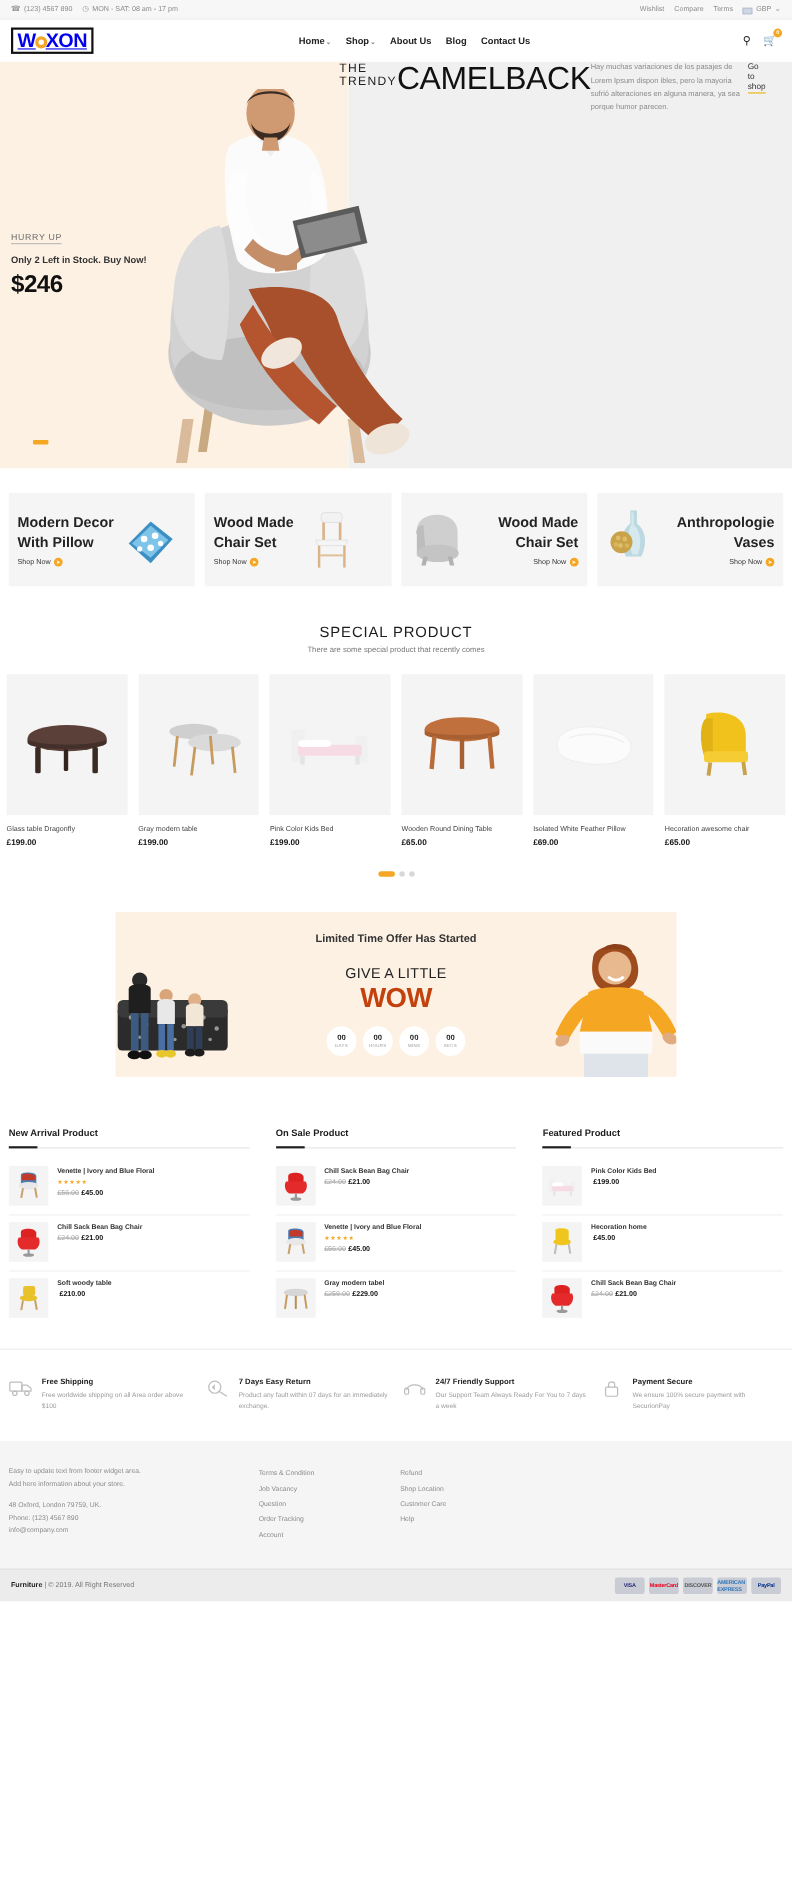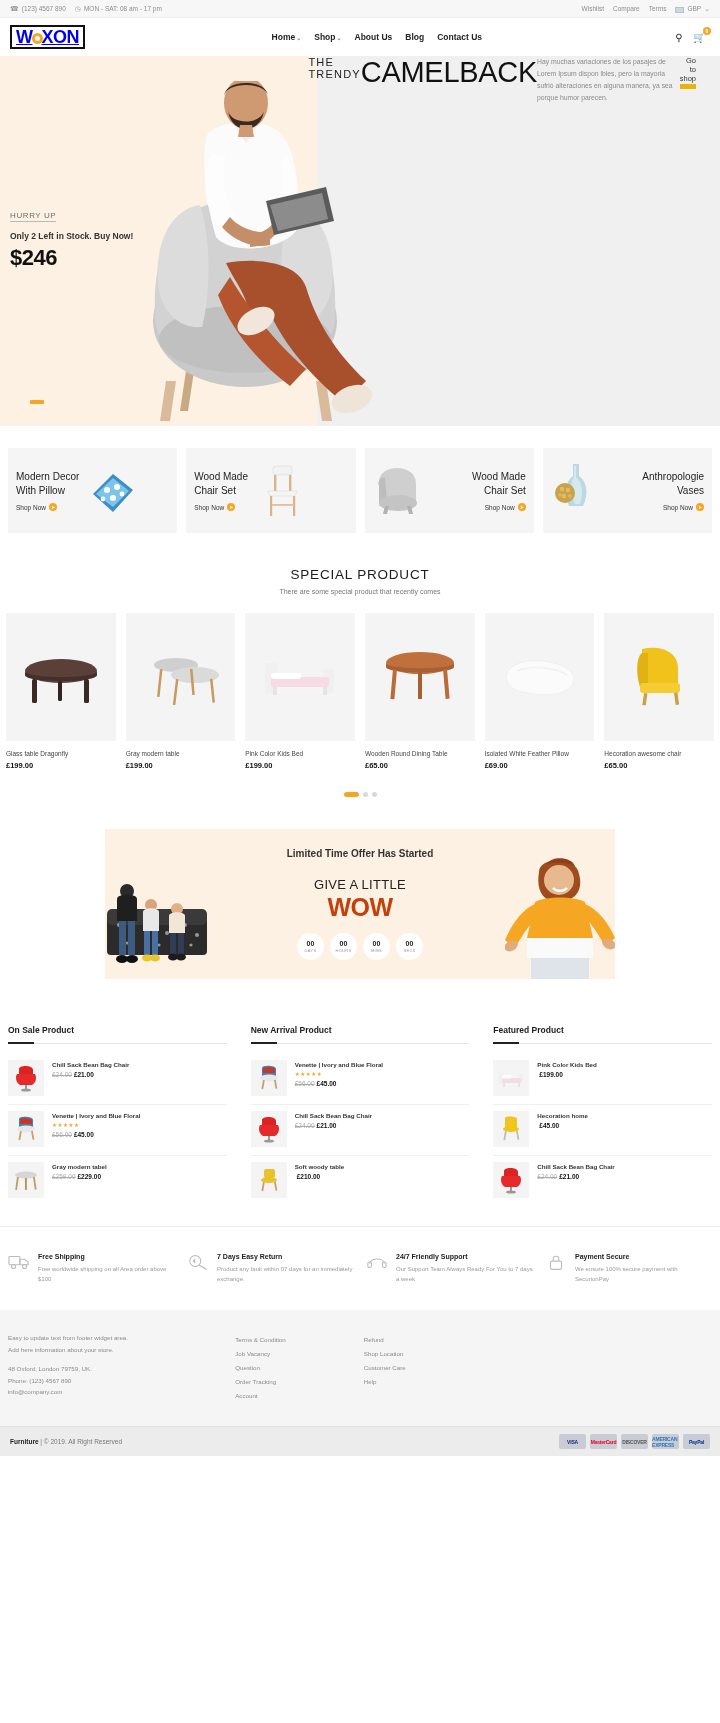--- a/index.html
+++ b/index.html
@@ -129,21 +129,21 @@
     justify-content:center;
     padding-left: 6px;
     padding-right: 24px;
     z-index: 3;
   }
   .trendy { font-size: 11px; letter-spacing: 1.2px; color: #222; margin-bottom: 5px; }
   .camel { font-size: 29px; letter-spacing: -0.3px; color: #111; margin-bottom: 11px; font-weight: 400; }
   .hero-desc { font-size: 6.8px; line-height: 1.75; color: #8a8a8a; max-width: 235px; margin-bottom: 14px; }
   .goshop {
     font-size: 7.5px; color: #333; text-decoration: none;
-    border-bottom: 5px solid #eab308; align-self: flex-start; padding-bottom: 1px; text-align: right;
+    border-bottom: 1px solid #eab308; align-self: flex-start; padding-bottom: 1px;
   }
 
   
   .hero-photo {
     position: absolute;
     left: 130px; bottom: 0; width: 260px; height: 345px;
     z-index: 2;
   }
   .hero-dots { position: absolute; left: 30px; bottom: 22px; display: flex; gap: 4px; z-index: 5; }
   .hdot { width: 14px; height: 4px; background: #f5a623; border-radius: 1px; }
@@ -158,21 +158,21 @@
     flex: 1;
     height: 85px;
     background: #f5f5f5;
     display: flex;
     align-items: center;
     position: relative;
     overflow: hidden;
   }
   .cat-text { padding: 0 8px; z-index: 2; }
   .cat-card.right .cat-text { margin-left: auto; text-align: right; }
-  .cat-title { font-size: 10px; line-height: 1.35; color: #232323; font-weight: 400; }
+  .cat-title { font-size: 13px; line-height: 1.35; color: #232323; font-weight: 700; }
   .shopnow { display: flex; align-items: center; gap: 3px; margin-top: 6px; font-size: 6.5px; color: #333; }
   .cat-card.right .shopnow { justify-content: flex-end; }
   .arrow-circ {
     width: 8px; height: 8px; border-radius: 50%;
     background: #f5a623; color: #fff; font-size: 5px;
     display:flex; align-items:center; justify-content:center;
   }
   .cat-img { width: 52px; height: 62px; position: relative; z-index: 1; }
   .cat-card.right .cat-img { order: -1; margin-left: 6px; }
 
@@ -655,39 +655,22 @@
         <span class="cnum">00</span>
         <span class="clab">SECS</span>
       </div>
     </div>
   </div>
 </section>
 
 <section class="cols">
 
   <div class="col">
-    <div class="col-head">On Sale Product</div>
+    <div class="col-head">New Arrival Product</div>
     <div class="col-rule"></div>
-
-    <div class="pitem">
-      <div class="pthumb">
-        <svg width="28" height="28" viewBox="0 0 28 28">
-          <path d="M7 5 C7 1 21 1 21 6 L21 19 L7 19 Z" fill="#dd2222"></path>
-          <path d="M5 10 C3 13 4 19 8 21 L20 21 C24 19 25 13 23 10 Z" fill="#e42a2a"></path>
-          <rect x="13" y="21" width="2" height="5" fill="#999"></rect>
-          <ellipse cx="14" cy="26" rx="5" ry="1.6" fill="#999"></ellipse>
-        </svg>
-      </div>
-      <div class="pinfo">
-        <div class="pname">Chill Sack Bean Bag Chair</div>
-        <div class="pprices">
-          <span class="old">£24.00</span><span>£21.00</span>
-        </div>
-      </div>
-    </div>
 
     <div class="pitem">
       <div class="pthumb">
         <svg width="28" height="28" viewBox="0 0 28 28">
           <path d="M7 4 C7 1 21 1 21 5 L21 13 L7 13 Z" fill="#4a7fb5"></path>
           <path d="M8 4 C12 2 18 3 20 5 L20 9 L8 9 Z" fill="#c0392b"></path>
           <ellipse cx="14" cy="14" rx="9" ry="3.5" fill="#e8e8e8"></ellipse>
           <rect x="8" y="16" width="1.8" height="9" fill="#c9a06a" transform="rotate(10 8 16)"></rect>
           <rect x="19" y="16" width="1.8" height="9" fill="#c9a06a" transform="rotate(-10 19 16)"></rect>
         </svg>
@@ -697,38 +680,72 @@
         <div class="stars">★★★★★</div>
         <div class="pprices">
           <span class="old">£56.00</span><span>£45.00</span>
         </div>
       </div>
     </div>
 
     <div class="pitem">
       <div class="pthumb">
         <svg width="28" height="28" viewBox="0 0 28 28">
-          <ellipse cx="14" cy="9" rx="11" ry="3.5" fill="#d6d6d6"></ellipse>
-          <rect x="5" y="11" width="1.8" height="13" fill="#c79a5e" transform="rotate(8 5 11)"></rect>
-          <rect x="21" y="11" width="1.8" height="13" fill="#c79a5e" transform="rotate(-8 21 11)"></rect>
-          <rect x="13" y="12" width="1.8" height="12" fill="#bb8e53"></rect>
+          <path d="M7 5 C7 1 21 1 21 6 L21 19 L7 19 Z" fill="#dd2222"></path>
+          <path d="M5 10 C3 13 4 19 8 21 L20 21 C24 19 25 13 23 10 Z" fill="#e42a2a"></path>
+          <rect x="13" y="21" width="2" height="5" fill="#999"></rect>
+          <ellipse cx="14" cy="26" rx="5" ry="1.6" fill="#999"></ellipse>
         </svg>
       </div>
       <div class="pinfo">
-        <div class="pname">Gray modern tabel</div>
+        <div class="pname">Chill Sack Bean Bag Chair</div>
         <div class="pprices">
-          <span class="old">£259.00</span><span>£229.00</span>
+          <span class="old">£24.00</span><span>£21.00</span>
         </div>
       </div>
     </div>
+
+    <div class="pitem">
+      <div class="pthumb">
+        <svg width="28" height="28" viewBox="0 0 28 28">
+          <rect x="9" y="3" width="11" height="9" rx="2" fill="#e8c12b"></rect>
+          <ellipse cx="14" cy="14" rx="8" ry="3" fill="#e8c12b"></ellipse>
+          <rect x="8" y="16" width="1.8" height="9" fill="#c9a06a" transform="rotate(10 8 16)"></rect>
+          <rect x="19" y="16" width="1.8" height="9" fill="#c9a06a" transform="rotate(-10 19 16)"></rect>
+        </svg>
+      </div>
+      <div class="pinfo">
+        <div class="pname">Soft woody table</div>
+        <div class="pprices">
+          <span class="old"></span><span>£210.00</span>
+        </div>
+      </div>
+    </div>
   </div>
 
   <div class="col">
-    <div class="col-head">New Arrival Product</div>
+    <div class="col-head">On Sale Product</div>
     <div class="col-rule"></div>
+
+    <div class="pitem">
+      <div class="pthumb">
+        <svg width="28" height="28" viewBox="0 0 28 28">
+          <path d="M7 5 C7 1 21 1 21 6 L21 19 L7 19 Z" fill="#dd2222"></path>
+          <path d="M5 10 C3 13 4 19 8 21 L20 21 C24 19 25 13 23 10 Z" fill="#e42a2a"></path>
+          <rect x="13" y="21" width="2" height="5" fill="#999"></rect>
+          <ellipse cx="14" cy="26" rx="5" ry="1.6" fill="#999"></ellipse>
+        </svg>
+      </div>
+      <div class="pinfo">
+        <div class="pname">Chill Sack Bean Bag Chair</div>
+        <div class="pprices">
+          <span class="old">£24.00</span><span>£21.00</span>
+        </div>
+      </div>
+    </div>
 
     <div class="pitem">
       <div class="pthumb">
         <svg width="28" height="28" viewBox="0 0 28 28">
           <path d="M7 4 C7 1 21 1 21 5 L21 13 L7 13 Z" fill="#4a7fb5"></path>
           <path d="M8 4 C12 2 18 3 20 5 L20 9 L8 9 Z" fill="#c0392b"></path>
           <ellipse cx="14" cy="14" rx="9" ry="3.5" fill="#e8e8e8"></ellipse>
           <rect x="8" y="16" width="1.8" height="9" fill="#c9a06a" transform="rotate(10 8 16)"></rect>
           <rect x="19" y="16" width="1.8" height="9" fill="#c9a06a" transform="rotate(-10 19 16)"></rect>
         </svg>
@@ -738,47 +755,30 @@
         <div class="stars">★★★★★</div>
         <div class="pprices">
           <span class="old">£56.00</span><span>£45.00</span>
         </div>
       </div>
     </div>
 
     <div class="pitem">
       <div class="pthumb">
         <svg width="28" height="28" viewBox="0 0 28 28">
-          <path d="M7 5 C7 1 21 1 21 6 L21 19 L7 19 Z" fill="#dd2222"></path>
-          <path d="M5 10 C3 13 4 19 8 21 L20 21 C24 19 25 13 23 10 Z" fill="#e42a2a"></path>
-          <rect x="13" y="21" width="2" height="5" fill="#999"></rect>
-          <ellipse cx="14" cy="26" rx="5" ry="1.6" fill="#999"></ellipse>
+          <ellipse cx="14" cy="9" rx="11" ry="3.5" fill="#d6d6d6"></ellipse>
+          <rect x="5" y="11" width="1.8" height="13" fill="#c79a5e" transform="rotate(8 5 11)"></rect>
+          <rect x="21" y="11" width="1.8" height="13" fill="#c79a5e" transform="rotate(-8 21 11)"></rect>
+          <rect x="13" y="12" width="1.8" height="12" fill="#bb8e53"></rect>
         </svg>
       </div>
       <div class="pinfo">
-        <div class="pname">Chill Sack Bean Bag Chair</div>
+        <div class="pname">Gray modern tabel</div>
         <div class="pprices">
-          <span class="old">£24.00</span><span>£21.00</span>
-        </div>
-      </div>
-    </div>
-
-    <div class="pitem">
-      <div class="pthumb">
-        <svg width="28" height="28" viewBox="0 0 28 28">
-          <rect x="9" y="3" width="11" height="9" rx="2" fill="#e8c12b"></rect>
-          <ellipse cx="14" cy="14" rx="8" ry="3" fill="#e8c12b"></ellipse>
-          <rect x="8" y="16" width="1.8" height="9" fill="#c9a06a" transform="rotate(10 8 16)"></rect>
-          <rect x="19" y="16" width="1.8" height="9" fill="#c9a06a" transform="rotate(-10 19 16)"></rect>
-        </svg>
-      </div>
-      <div class="pinfo">
-        <div class="pname">Soft woody table</div>
-        <div class="pprices">
-          <span class="old"></span><span>£210.00</span>
+          <span class="old">£259.00</span><span>£229.00</span>
         </div>
       </div>
     </div>
   </div>
 
   <div class="col">
     <div class="col-head">Featured Product</div>
     <div class="col-rule"></div>
 
     <div class="pitem">

